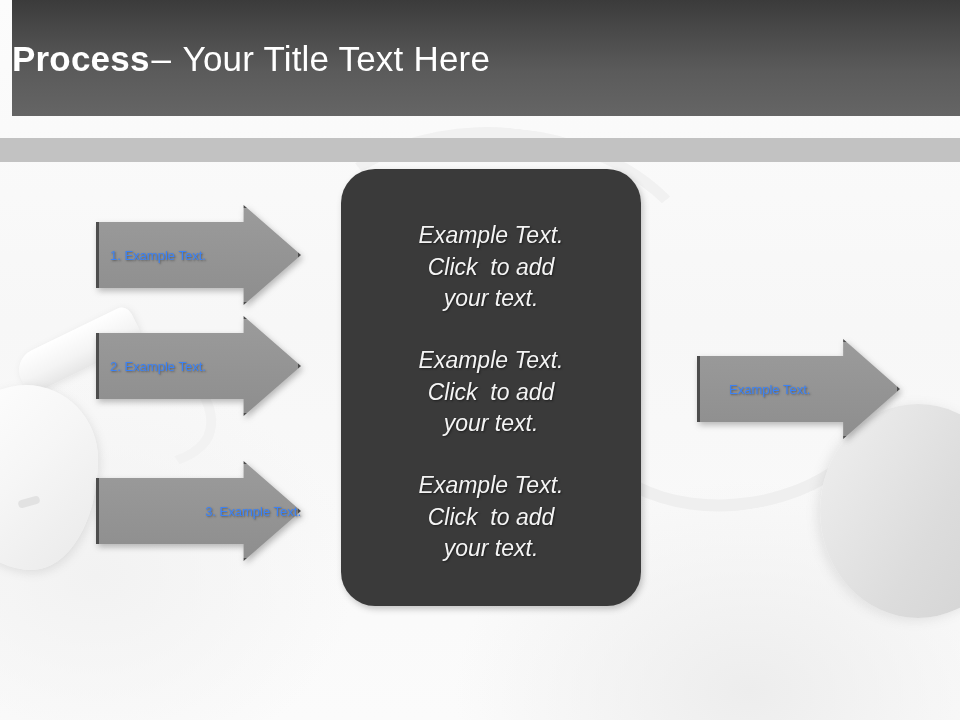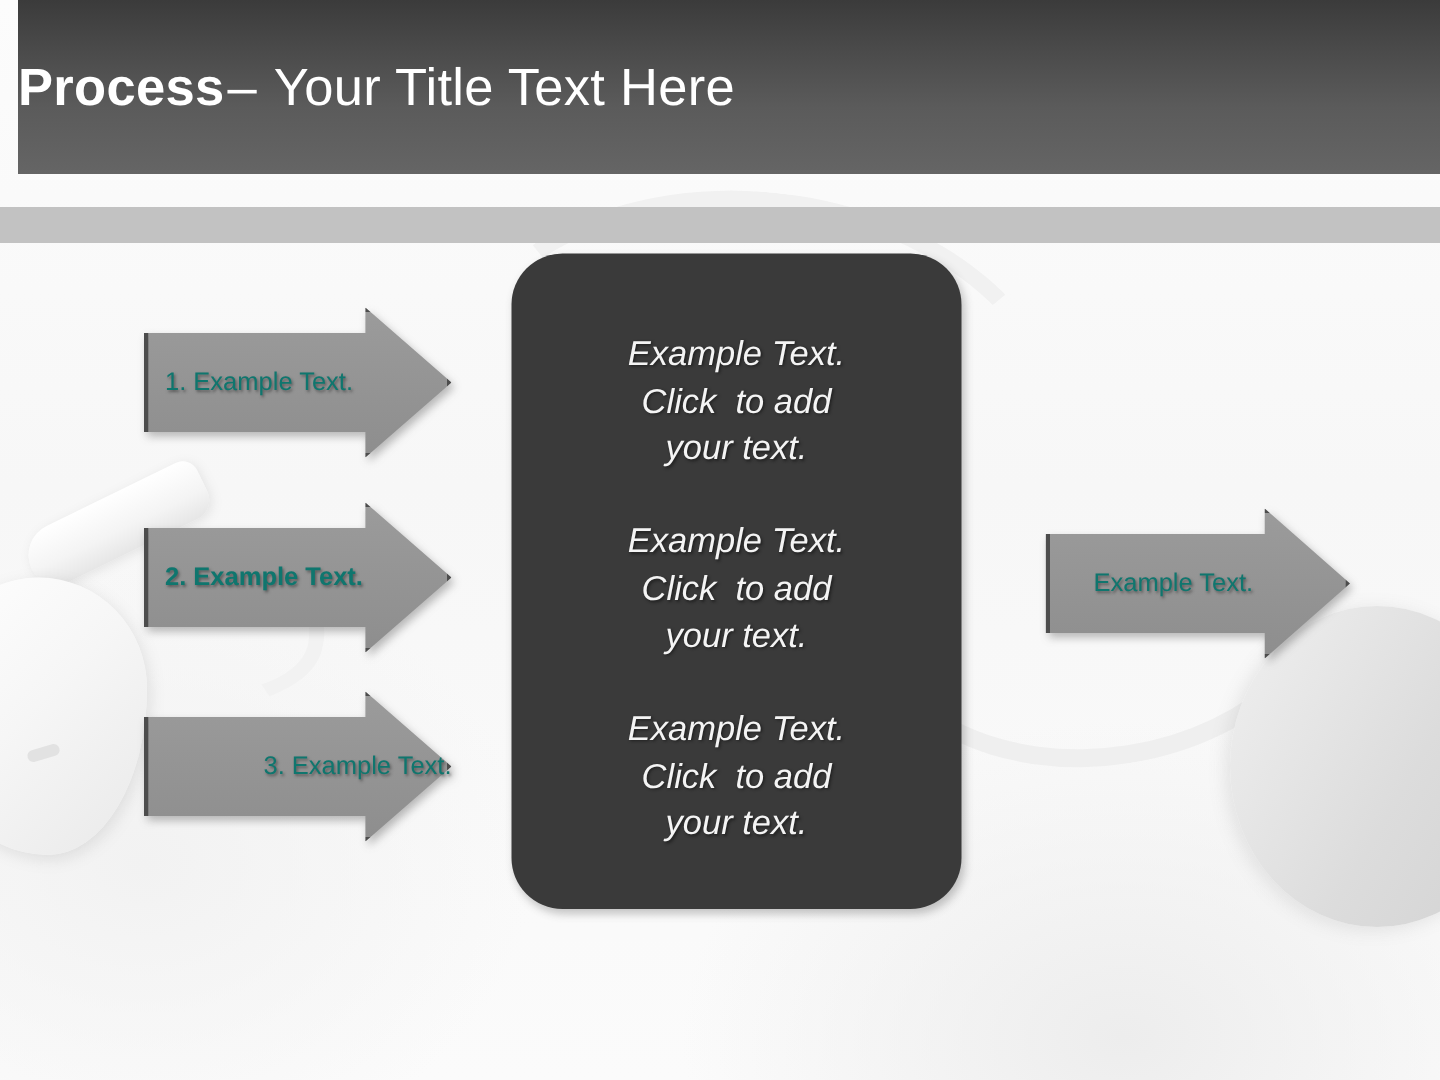--- a/index.html
+++ b/index.html
@@ -155,41 +155,41 @@
     filter: drop-shadow(2px 3px 3px rgba(60,60,60,0.35));
   }
   .arrow-shape {
     position: absolute;
     inset: 0;
     background: linear-gradient(180deg, #9b9b9b 0%, #959595 45%, #8e8e8e 100%);
     border: 3px solid #4d4d4d;
   }
   .arrow-label {
     position: relative;
-    color: #0f766e;
-    font-size: 17px;
+    color: #3b82f6;
+    font-size: 13px;
     white-space: nowrap;
     text-shadow: 1px 1px 2px rgba(40,40,40,0.55);
     z-index: 2;
   }
 
   .arrow-left {
     width: 205px;
     height: 100px;
     left: 96px;
   }
   .arrow-left .arrow-shape {
     clip-path: polygon(0% 17%, 72% 17%, 72% 0%, 100% 50%, 72% 100%, 72% 83%, 0% 83%);
   }
   .arrow-left .arrow-label {
     margin-left: 14px;
   }
 
   #arrow-1 { top: 205px; }
-  #arrow-2 { top: 335px; font-weight: bold; }
+  #arrow-2 { top: 316px; }
   #arrow-3 { top: 461px; justify-content: flex-end; }
 
   .arrow-right {
     width: 203px;
     height: 100px;
     left: 697px;
     top: 339px;
   }
   .arrow-right .arrow-shape {
     clip-path: polygon(0% 17%, 72% 17%, 72% 0%, 100% 50%, 72% 100%, 72% 83%, 0% 83%);

